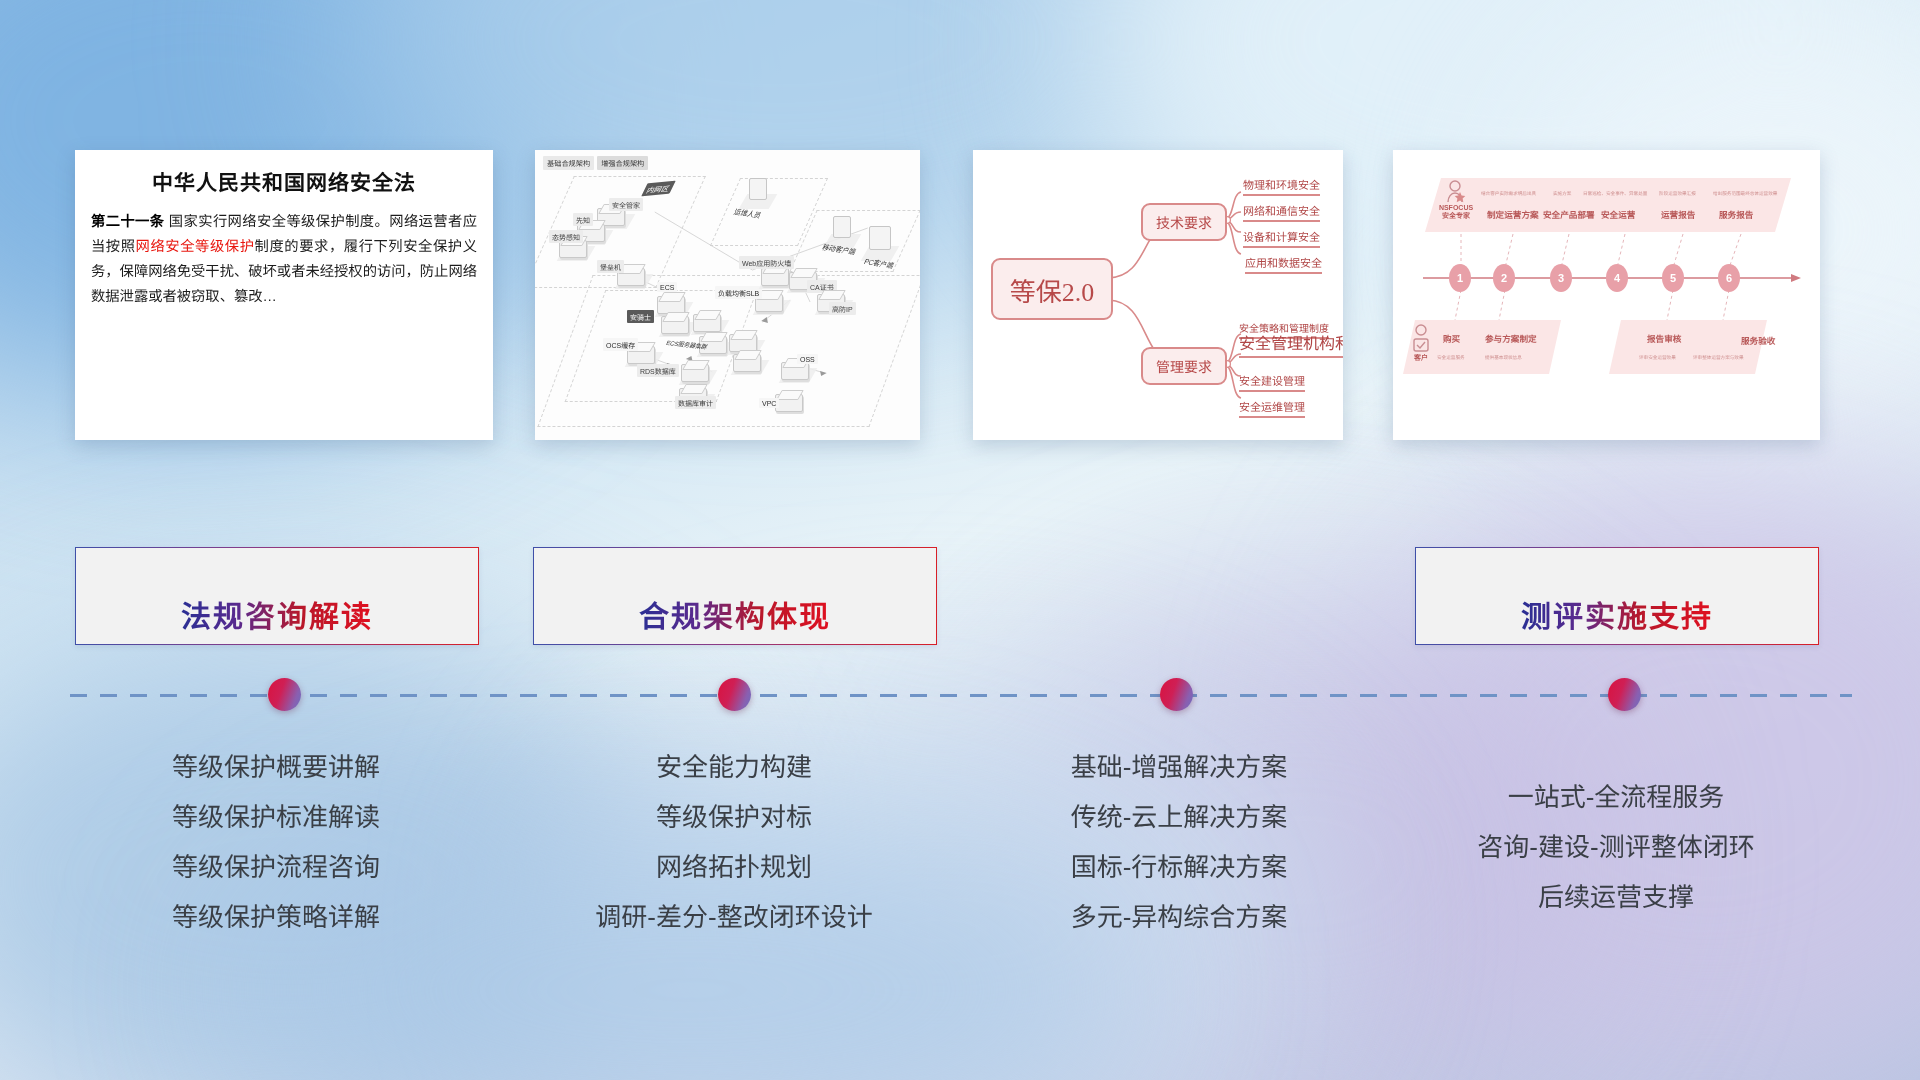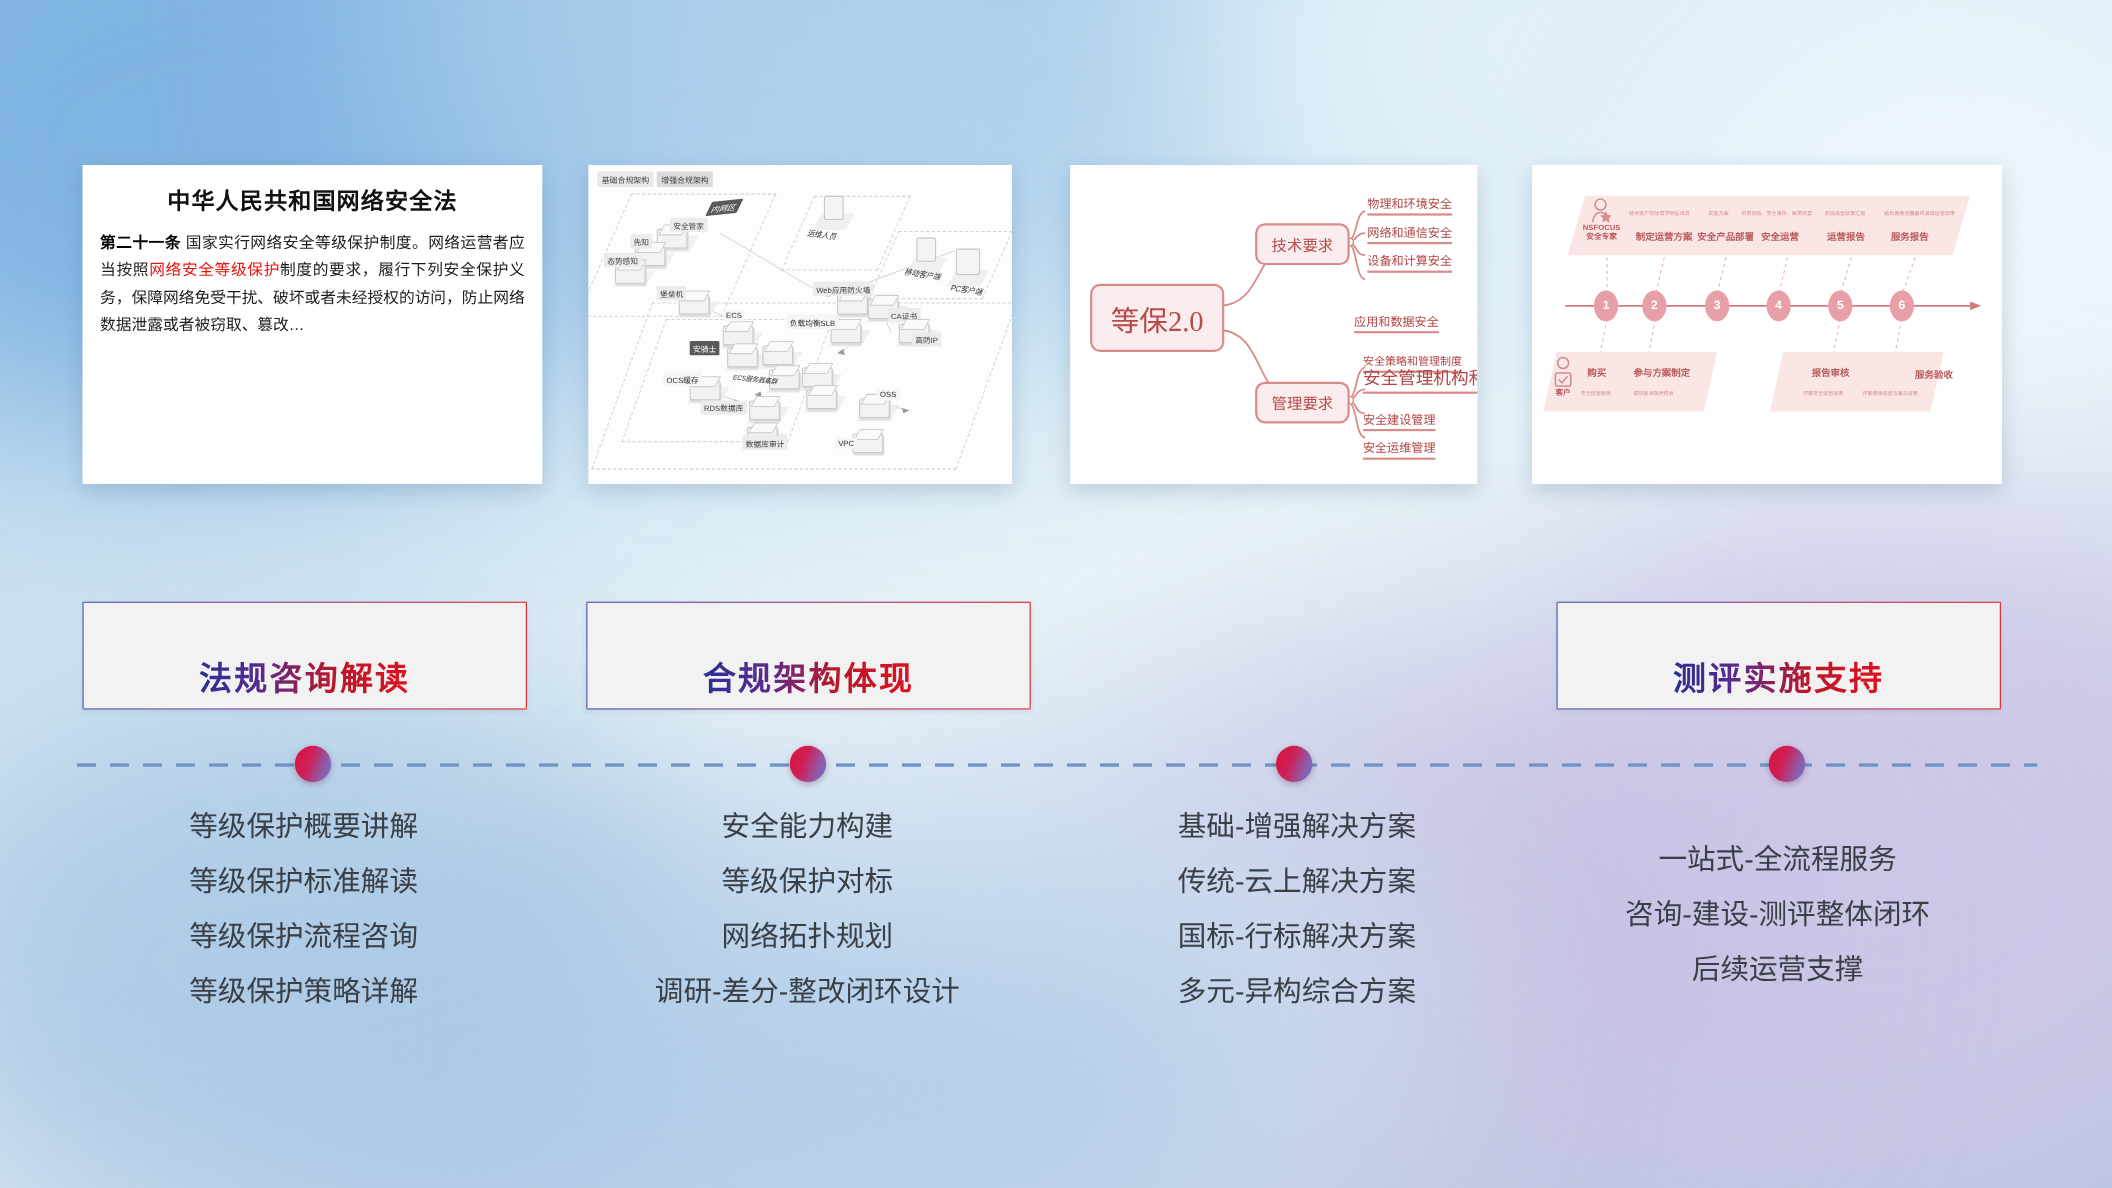--- a/index.html
+++ b/index.html
@@ -138,21 +138,21 @@
     position:absolute;top:-16px;width:33px;height:33px;border-radius:50%;
     background:linear-gradient(110deg,#d9123f 0%,#cf1f55 40%,#8a5fb0 78%,#6b6fc0 100%);
     box-shadow:0 2px 6px rgba(110,40,80,.35);
   }
   .dot.d1{left:198px;}
   .dot.d2{left:648px;}
   .dot.d3{left:1090px;}
   .dot.d4{left:1538px;}
 
   
-  .lists{position:absolute;left:0;top:726px;width:1784px;height:280px;}
+  .lists{position:absolute;left:0;top:742px;width:1784px;height:280px;}
   .lcol{position:absolute;top:0;text-align:center;color:#3a3f46;font-size:26px;line-height:50px;}
   .lcol.l1{left:75px;width:402px;}
   .lcol.l2{left:533px;width:402px;}
   .lcol.l3{left:978px;width:402px;}
   .lcol.l4{left:1415px;width:402px;}
   .lcol div{white-space:nowrap;}
 </style>
 </head>
 <body>
 
@@ -316,21 +316,21 @@
           <circle cx="254" cy="214" r="3.4"></circle>
         </g>
       </svg>
 
       <div class="mnode mroot">等保2.0</div>
 
       <div class="mnode mbranch" style="left:168px;top:53px;">技术要求</div>
       <div class="mleaf" style="left:270px;top:26px;">物理和环境安全</div>
       <div class="mleaf" style="left:270px;top:52px;">网络和通信安全</div>
       <div class="mleaf" style="left:270px;top:78px;">设备和计算安全</div>
-      <div class="mleaf" style="left:258px;top:104px;margin-top:29px;">应用和数据安全</div>
+      <div class="mleaf" style="left:272px;top:104px;">应用和数据安全</div>
 
       <div class="mnode mbranch" style="left:168px;top:197px;">管理要求</div>
       <div class="mleaf" style="left:266px;top:170px;font-size:10px;">安全策略和管理制度</div>
       <div class="mleaf" style="left:266px;top:180px;font-size:16px;">安全管理机构和人员</div>
       <div class="mleaf" style="left:266px;top:222px;">安全建设管理</div>
       <div class="mleaf" style="left:266px;top:248px;">安全运维管理</div>
     </div>
   </div>
 
   <div class="card c4">

